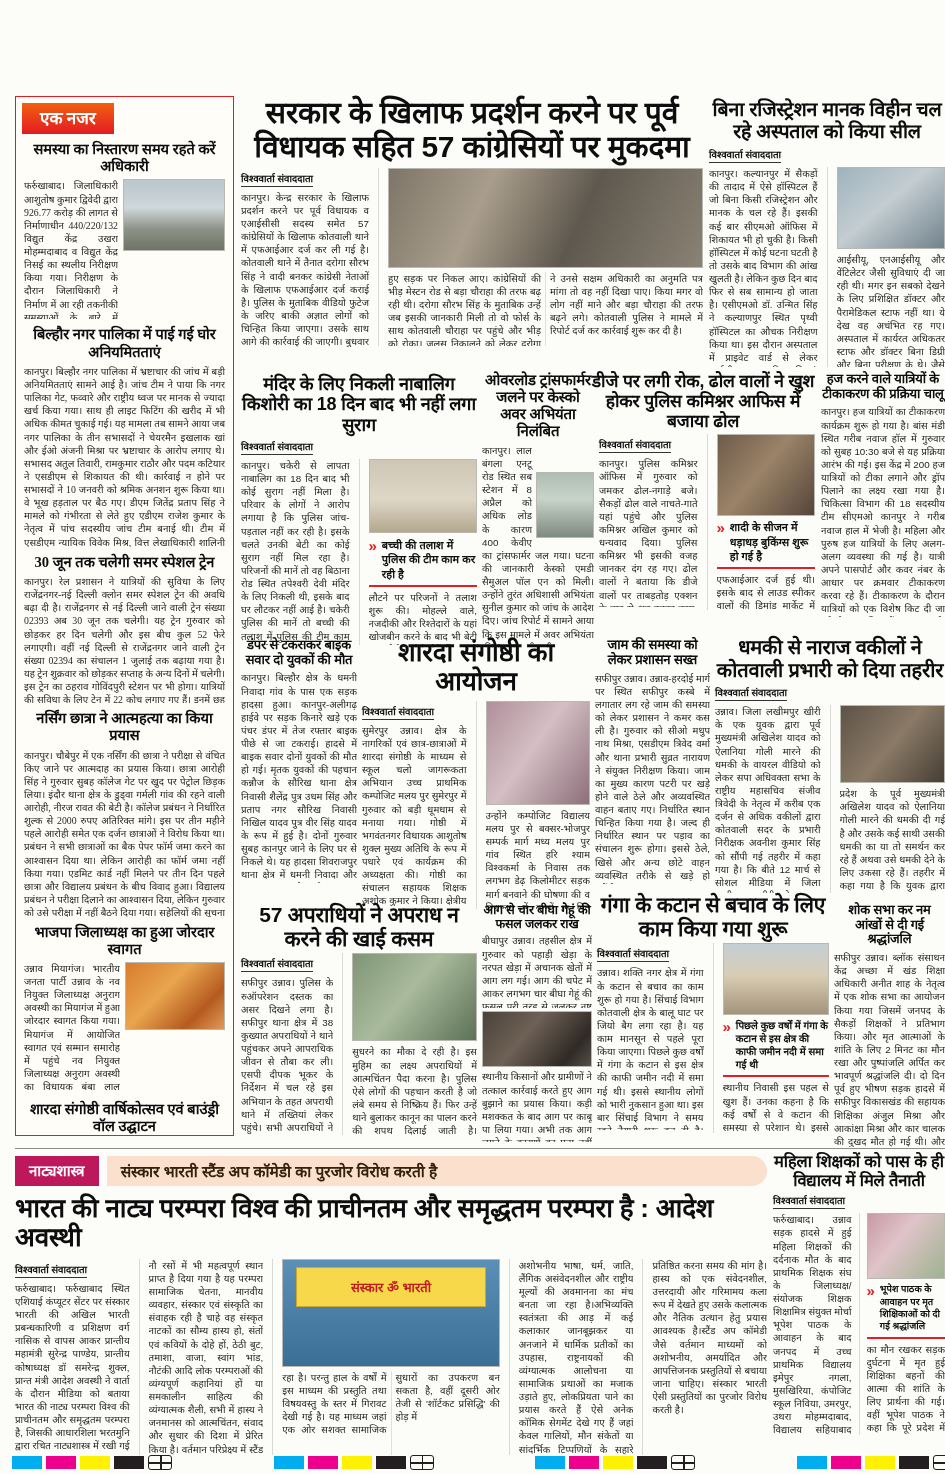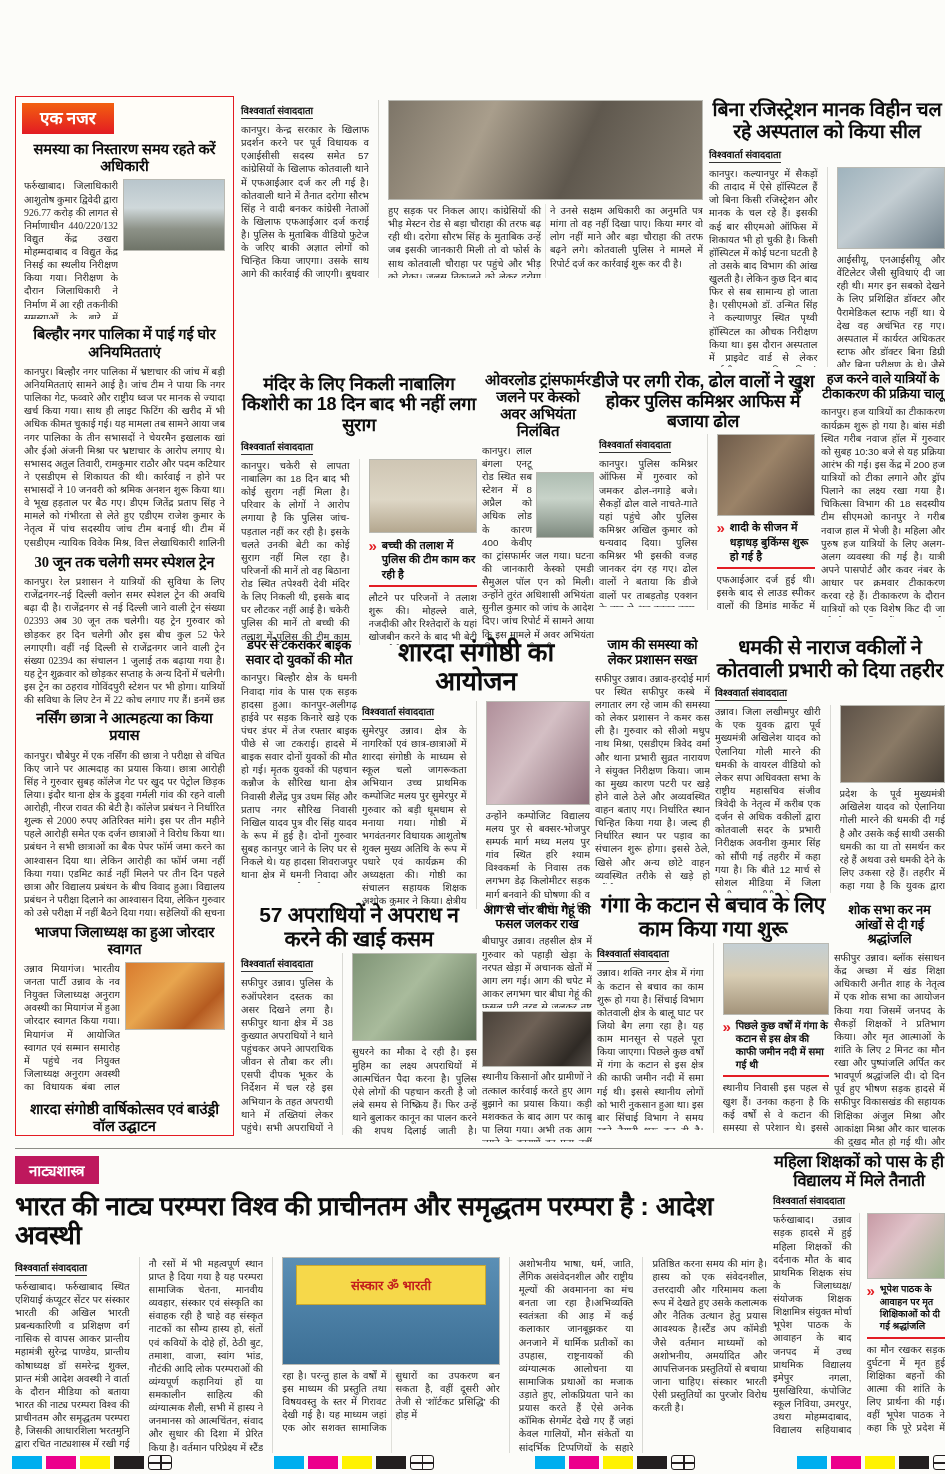--- a/index.html
+++ b/index.html
@@ -101,20 +101,21 @@
 
     <div class="sb-art">
       <div class="sb-hl">शारदा संगोष्ठी वार्षिकोत्सव एवं बाउंड्री वॉल उद्घाटन</div>
 
     </div>
 
     
   </div>
 
   <div class="abs" style="left:241px;top:96px;width:462px;height:276px;">
+    <div class="hl center" style="font-size:30px;">सरकार के खिलाफ प्रदर्शन करने पर पूर्व विधायक सहित 57 कांग्रेसियों पर मुकदमा</div>
     <div class="cols" style="height:178px;margin-top:4px;">
       <div style="width:128px;flex:none;">
         <span class="byline">विश्ववार्ता संवाददाता</span>
         <div class="bt" style="height:156px;">कानपुर। केन्द्र सरकार के खिलाफ प्रदर्शन करने पर पूर्व विधायक व एआईसीसी सदस्य समेत 57 कांग्रेसियों के खिलाफ कोतवाली थाने में एफआईआर दर्ज कर ली गई है। कोतवाली थाने में तैनात दरोगा सौरभ सिंह ने वादी बनकर कांग्रेसी नेताओं के खिलाफ एफआईआर दर्ज कराई है। पुलिस के मुताबिक वीडियो फुटेज के जरिए बाकी अज्ञात लोगों को चिन्हित किया जाएगा। उसके साथ आगे की कार्रवाई की जाएगी। बुधवार को पूर्व विधायक भूधर नारायण मिश्रा, एआईसीसी सदस्य विकास अवस्थी समेत कांग्रेसी भारी संख्या में तिलक हॉल मेस्टन रोड पर इकट्ठा हुए और हाथों में बैनर, पोस्टर आदि लेकर नारेबाजी करते</div>
       </div>
       <div class="vr" style="flex:1;display:flex;flex-direction:column;min-width:0;">
         <div class="ph ph-crowd" style="height:100px;"></div>
         <div class="bt two-col" style="flex:1;margin-top:4px;">हुए सड़क पर निकल आए। कांग्रेसियों की भीड़ मेस्टन रोड से बड़ा चौराहा की तरफ बढ़ रही थी। दरोगा सौरभ सिंह के मुताबिक उन्हें जब इसकी जानकारी मिली तो वो फोर्स के साथ कोतवाली चौराहा पर पहुंचे और भीड़ को रोका। जुलूस निकालने को लेकर दरोगा ने उनसे सक्षम अधिकारी का अनुमति पत्र मांगा तो वह नहीं दिखा पाए। किया मगर वो लोग नहीं माने और बड़ा चौराहा की तरफ बढ़ने लगे। कोतवाली पुलिस ने मामले में रिपोर्ट दर्ज कर कार्रवाई शुरू कर दी है।</div>
       </div>
     </div>
@@ -265,20 +266,21 @@
   <div class="abs" style="left:834px;top:903px;width:111px;height:242px;">
     <div class="hl center" style="font-size:13px;">शोक सभा कर नम आंखों से दी गई श्रद्धांजलि</div>
     <div class="bt" style="height:196px;margin-top:4px;">सफीपुर उन्नाव। ब्लॉक संसाधन केंद्र अच्छा में खंड शिक्षा अधिकारी अनीत शाह के नेतृत्व में एक शोक सभा का आयोजन किया गया जिसमें जनपद के सैकड़ों शिक्षकों ने प्रतिभाग किया। और मृत आत्माओं के शांति के लिए 2 मिनट का मौन रखा और पुष्पांजलि अर्पित कर भावपूर्ण श्रद्धांजलि दी। दो दिन पूर्व हुए भीषण सड़क हादसे में सफीपुर विकासखंड की सहायक शिक्षिका अंजुल मिश्रा और आकांक्षा मिश्रा और कार चालक की दुखद मौत हो गई थी। और शिक्षिका रुचि अग्निहोत्री गंभीर रूप से घायल हो गई थीं जो कि कानपुर के एक प्राइवेट हॉस्पिटल में भर्ती हैं सभी ने रुचि अग्निहोत्री को शीघ्र स्वस्थ लाभ होने की कामना की। शोक सभा में मुख्य रूप से शिक्षक उपाध्यक्ष आशुतोष श्रीवास्तव, सत्य प्रकाश त्रिवेदी, नरेन्द्र मौर्य, ब्लॉक अध्यक्ष राघवेंद्र सिंह, सूरज गुप्ता, सौरभ कुशवाहा, तौसीक अली खान तथा जिला अध्यक्ष बाल विहारी, अनुपम मिश्रा, जिला मीडिया प्रभारी कल्प कुशवाहा, इमरान अली खान, संजय सिंह, सतन शुक्ला, मानस</div>
   </div>
 
   <div class="abs hr-divider" style="left:15px;top:1148px;width:930px;height:0;"></div>
 
   <div class="abs" style="left:15px;top:1156px;width:752px;height:300px;">
     <div style="display:flex;align-items:stretch;gap:8px;">
       <span class="kicker-label">नाट्यशास्त्र</span>
+      <span class="kicker-bar">संस्कार भारती स्टैंड अप कॉमेडी का पुरजोर विरोध करती है</span>
     </div>
     <div class="hl" style="font-size:26px;margin-top:8px;">भारत की नाट्य परम्परा विश्व की प्राचीनतम और समृद्धतम परम्परा है : आदेश अवस्थी</div>
     <div class="cols" style="height:196px;margin-top:6px;">
       <div class="col">
         <span class="byline">विश्ववार्ता संवाददाता</span>
         <div class="bt" style="height:170px;">फर्रुखाबाद। फर्रुखाबाद स्थित एशियाई कंप्यूटर सेंटर पर संस्कार भारती की अखिल भारती प्रबन्धकारिणी व प्रशिक्षण वर्ग नासिक से वापस आकर प्रान्तीय महामंत्री सुरेन्द्र पाण्डेय, प्रान्तीय कोषाध्यक्ष डॉ समरेन्द्र शुक्ल, प्रान्त मंत्री आदेश अवस्थी ने वार्ता के दौरान मीडिया को बताया भारत की नाट्य परम्परा विश्व की प्राचीनतम और समृद्धतम परम्परा है, जिसकी आधारशिला भरतमुनि द्वारा रचित नाट्यशास्त्र में रखी गई है इसमें वर्णित रस-भाव सिद्धान्त भारतीय नाट्य परम्परा की आत्मा है, जो केवल मनोरंजन नहीं, अपितु 'लोकशिक्षा' और 'चित्तविनोद' का साधन है हास्य रस को</div>
       </div>
       <div class="col vr">
         <div class="bt" style="height:196px;">नौ रसों में भी महत्वपूर्ण स्थान प्राप्त है दिया गया है यह परम्परा सामाजिक चेतना, मानवीय व्यवहार, संस्कार एवं संस्कृति का संवाहक रही है चाहे वह संस्कृत नाटकों का सौम्य हास्य हो, संतों एवं कवियों के दोहे हों, ठेठी बुट, तमाशा, वाजा, स्वांग भांड, नौटंकी आदि लोक परम्पराओं की व्यंग्यपूर्ण कहानियां हों या समकालीन साहित्य की व्यंग्यात्मक शैली, सभी में हास्य ने जनमानस को आत्मचिंतन, संवाद और सुधार की दिशा में प्रेरित किया है। वर्तमान परिप्रेक्ष्य में स्टैंड अप कॉमेडी इस परम्परा की आधुनिक अभिव्यक्ति का नया रूप लेकर उभरी है। डिजिटल माध्यमों पर प्रसारित हास्य आधारित कंटेंट युवाओं को तेजी से आकर्षित कर</div>
       </div>

